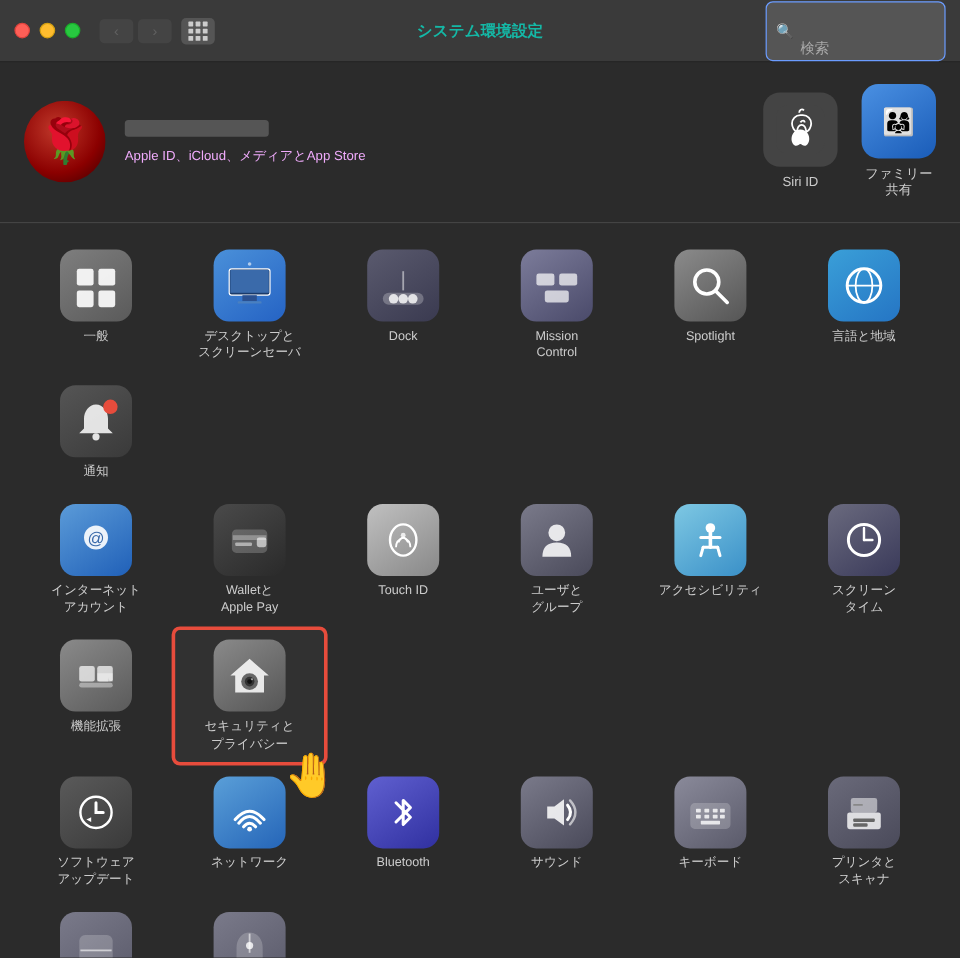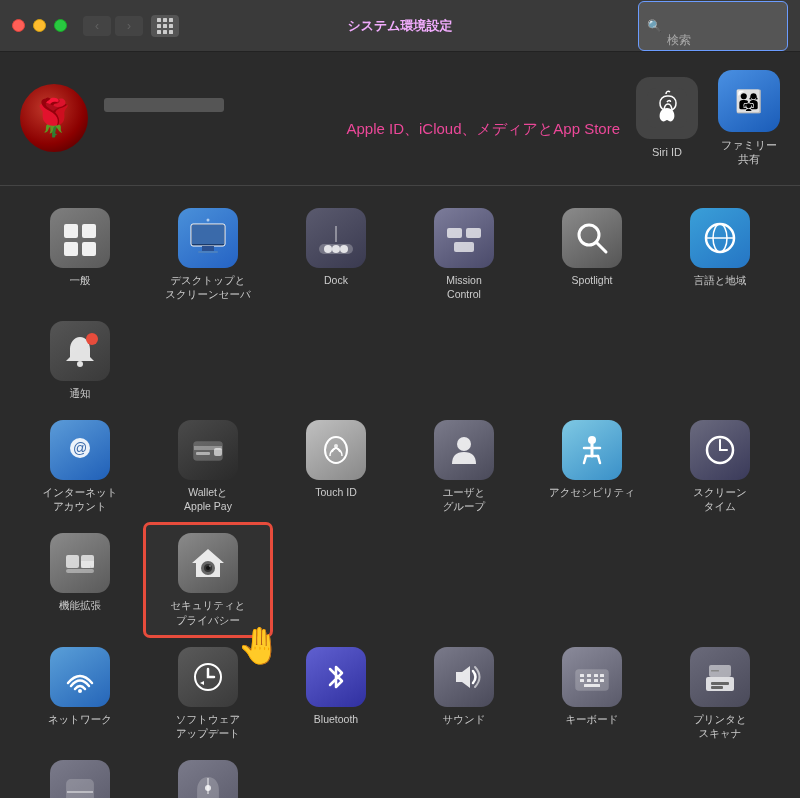--- a/index.html
+++ b/index.html
@@ -76,21 +76,21 @@
       width: 4px;
       height: 4px;
       background: #ccc;
       border-radius: 0.5px;
     }
 
     .titlebar-title {
       position: absolute;
       left: 50%;
       transform: translateX(-50%);
-      color: #f0abfc;
+      color: #14b8a6;
       font-size: 13px;
       font-weight: 600;
     }
 
     .search-box {
       margin-left: auto;
       display: flex;
       align-items: center;
       background: #555;
       border-radius: 6px;
@@ -139,23 +139,22 @@
       flex: 1;
     }
     .profile-name-bar {
       width: 120px;
       height: 14px;
       background: #555;
       border-radius: 3px;
       margin-bottom: 8px;
     }
     .profile-desc {
-      color: #ec4899;
-      font-size: 15px;
-      text-align: right;
+      color: #f0abfc;
+      font-size: 11px;
     }
 
     
     .profile-right-icons {
       display: flex;
       gap: 20px;
       margin-left: auto;
       align-items: center;
     }
     .profile-icon-item {
@@ -515,40 +514,40 @@
       </div>
       <div class="icon-label">セキュリティと<br>プライバシー</div>
 
       <div class="cursor-hand">🤚</div>
     </div>
   </div>
 
   <div class="icon-grid">
 
     <div class="icon-item">
+      <div class="icon-box ic-software">
+        <svg width="44" height="44" viewBox="0 0 44 44">
+            <circle cx="22" cy="22" r="13" fill="none" stroke="white" stroke-width="2"></circle>
+            <path d="M22 14 L22 22 L28 22" stroke="white" stroke-width="2.5" fill="none" stroke-linecap="round"></path>
+            <path d="M14 28 L18 26 L18 30 Z" fill="white"></path>
+          </svg>
+      </div>
+      <div class="icon-label">ソフトウェア<br>アップデート</div>
+    </div>
+
+    <div class="icon-item">
       <div class="icon-box ic-network">
         <svg width="44" height="44" viewBox="0 0 44 44">
             <path d="M10 28 Q22 14, 34 28" fill="none" stroke="white" stroke-width="2.5" stroke-linecap="round"></path>
             <path d="M13 31 Q22 20, 31 31" fill="none" stroke="white" stroke-width="2.5" stroke-linecap="round"></path>
             <path d="M17 34 Q22 28, 27 34" fill="none" stroke="white" stroke-width="2.5" stroke-linecap="round"></path>
             <circle cx="22" cy="36" r="2" fill="white"></circle>
           </svg>
       </div>
       <div class="icon-label">ネットワーク</div>
-    </div>
-
-    <div class="icon-item">
-      <div class="icon-box ic-software">
-        <svg width="44" height="44" viewBox="0 0 44 44">
-            <circle cx="22" cy="22" r="13" fill="none" stroke="white" stroke-width="2"></circle>
-            <path d="M22 14 L22 22 L28 22" stroke="white" stroke-width="2.5" fill="none" stroke-linecap="round"></path>
-            <path d="M14 28 L18 26 L18 30 Z" fill="white"></path>
-          </svg>
-      </div>
-      <div class="icon-label">ソフトウェア<br>アップデート</div>
     </div>
 
     <div class="icon-item">
       <div class="icon-box ic-bluetooth">
         <svg width="44" height="44" viewBox="0 0 44 44">
             <path d="M16 14 L28 26 L22 32 L22 12 L28 18 L16 30" stroke="white" stroke-width="2.5" fill="none" stroke-linecap="round" stroke-linejoin="round"></path>
           </svg>
       </div>
       <div class="icon-label">Bluetooth</div>
     </div>

